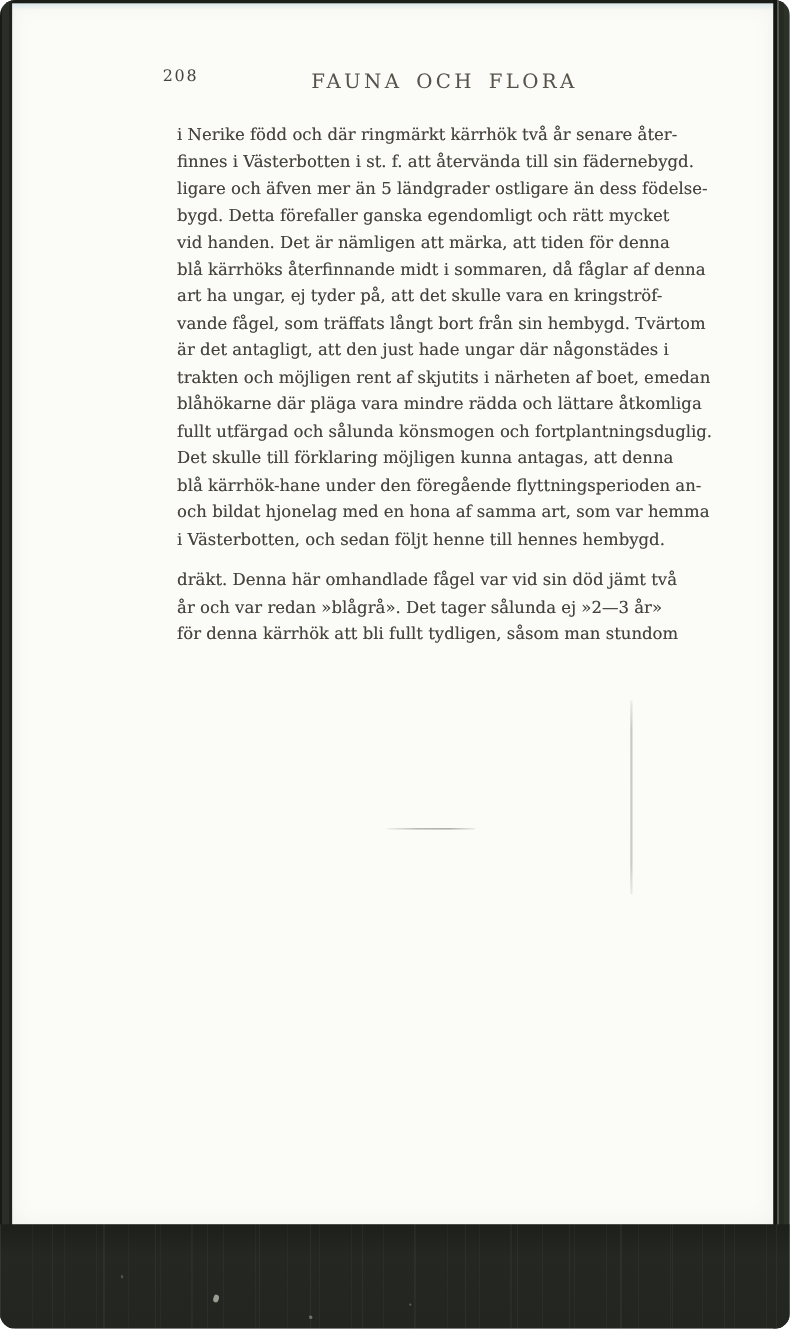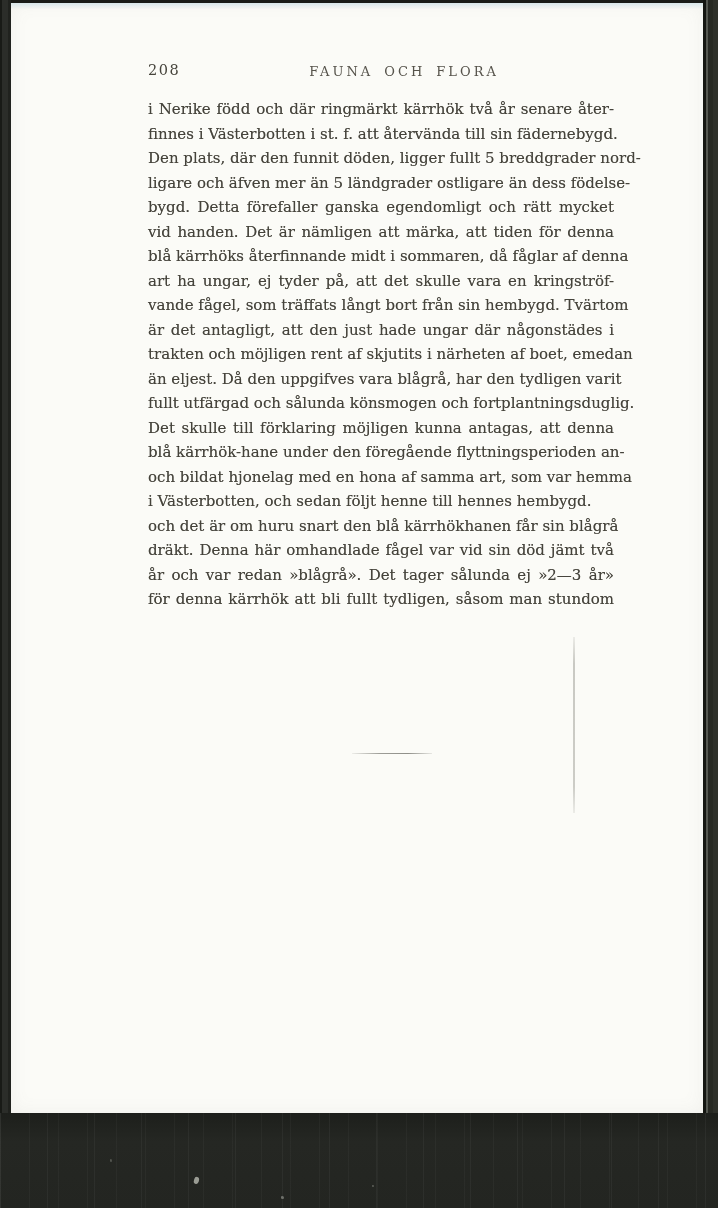--- a/index.html
+++ b/index.html
@@ -11,20 +11,21 @@
     height: 1208px;
     overflow: hidden;
     font-family: "DejaVu Serif", serif;
   }
   .scan {
     position: relative;
     width: 718px;
     height: 1208px;
     background: #a3a3a3;
     overflow: hidden;
+    border-radius: 14px;
   }
   
   .paper {
     position: absolute;
     left: 11px;
     top: 3px;
     width: 692px;
     height: 1110px;
     background: var(--paper, #fbfbf7);
     box-shadow: inset 0 0 18px rgba(120,120,110,0.08);
@@ -45,33 +46,33 @@
     font-size: 14.5px;
     letter-spacing: 1.5px;
     color: var(--ink, #46443c);
   }
   .running {
     position: absolute;
     left: 160px;
     top: 61px;
     width: 466px;
     text-align: center;
-    font-size: 13px;
+    font-size: 18px;
     letter-spacing: 3px;
     color: #56534b;
     word-spacing: 4px;
   }
   
   .textblock {
     position: absolute;
     left: 137px;
     top: 94px;
     width: 466px;
   }
-  .para { margin: 0; }
+  .para { margin: 13px; }
   .line {
     white-space: nowrap;
     text-align: justify;
     text-align-last: justify;
     font-size: 15px;
     line-height: 24.5px;
     color: var(--ink, #46443c);
     text-shadow: 0 0 0.5px rgba(70,68,60,0.55);
   }
   .line.indent { text-indent: 26px; }
@@ -140,38 +141,36 @@
 
   <div class="paper">
 
     <span class="pagenum">208</span>
     <span class="running">FAUNA OCH FLORA</span>
 
     <div class="textblock">
       <div class="para">
         <div class="line">i Nerike född och där ringmärkt kärrhök två år senare åter-</div>
         <div class="line">finnes i Västerbotten i st. f. att återvända till sin fädernebygd.</div>
-        <div class="line">Den plats, där den funnit döden, ligger fullt 5 breddgrader nord-</div>
         <div class="line">ligare och äfven mer än 5 ländgrader ostligare än dess födelse-</div>
         <div class="line">bygd.  Detta förefaller ganska egendomligt och rätt mycket</div>
         <div class="line">vid handen.  Det är nämligen att märka, att tiden för denna</div>
         <div class="line">blå kärrhöks återfinnande midt i sommaren, då fåglar af denna</div>
         <div class="line">art ha ungar, ej tyder på, att det skulle vara en kringströf-</div>
         <div class="line">vande fågel, som träffats långt bort från sin hembygd.  Tvärtom</div>
         <div class="line">är det antagligt, att den just hade ungar där någonstädes i</div>
         <div class="line">trakten och möjligen rent af skjutits i närheten af boet, emedan</div>
-        <div class="line">än eljest.  Då den uppgifves vara blågrå, har den tydligen varit</div>
+        <div class="line">blåhökarne där pläga vara mindre rädda och lättare åtkomliga</div>
         <div class="line">fullt utfärgad och sålunda könsmogen och fortplantningsduglig.</div>
         <div class="line">Det skulle till förklaring möjligen kunna antagas, att denna</div>
         <div class="line">blå kärrhök-hane under den föregående flyttningsperioden an-</div>
         <div class="line">och bildat hjonelag med en hona af samma art, som var hemma</div>
         <div class="line last">i Västerbotten, och sedan följt henne till hennes hembygd.</div>
       </div>
       <div class="para">
-        <div class="line">och det är om huru snart den blå kärrhökhanen får sin blågrå</div>
         <div class="line">dräkt.  Denna här omhandlade fågel var vid sin död jämt två</div>
         <div class="line">år och var redan »blågrå».  Det tager sålunda ej »2—3 år»</div>
         <div class="line">för denna kärrhök att bli fullt tydligen, såsom man stundom</div>
       </div>
     </div>
 
     <div class="divider"></div>
     <div class="vline"></div>
 
   </div>

